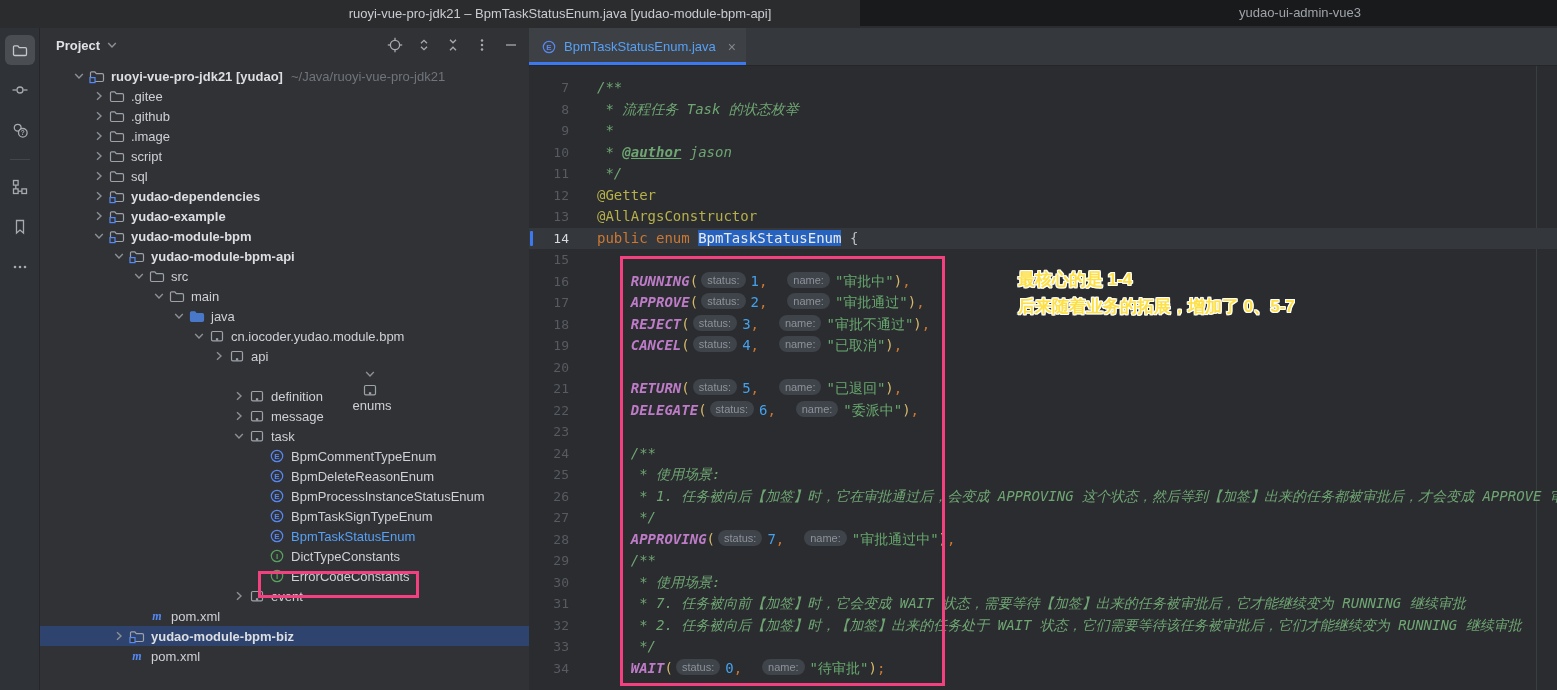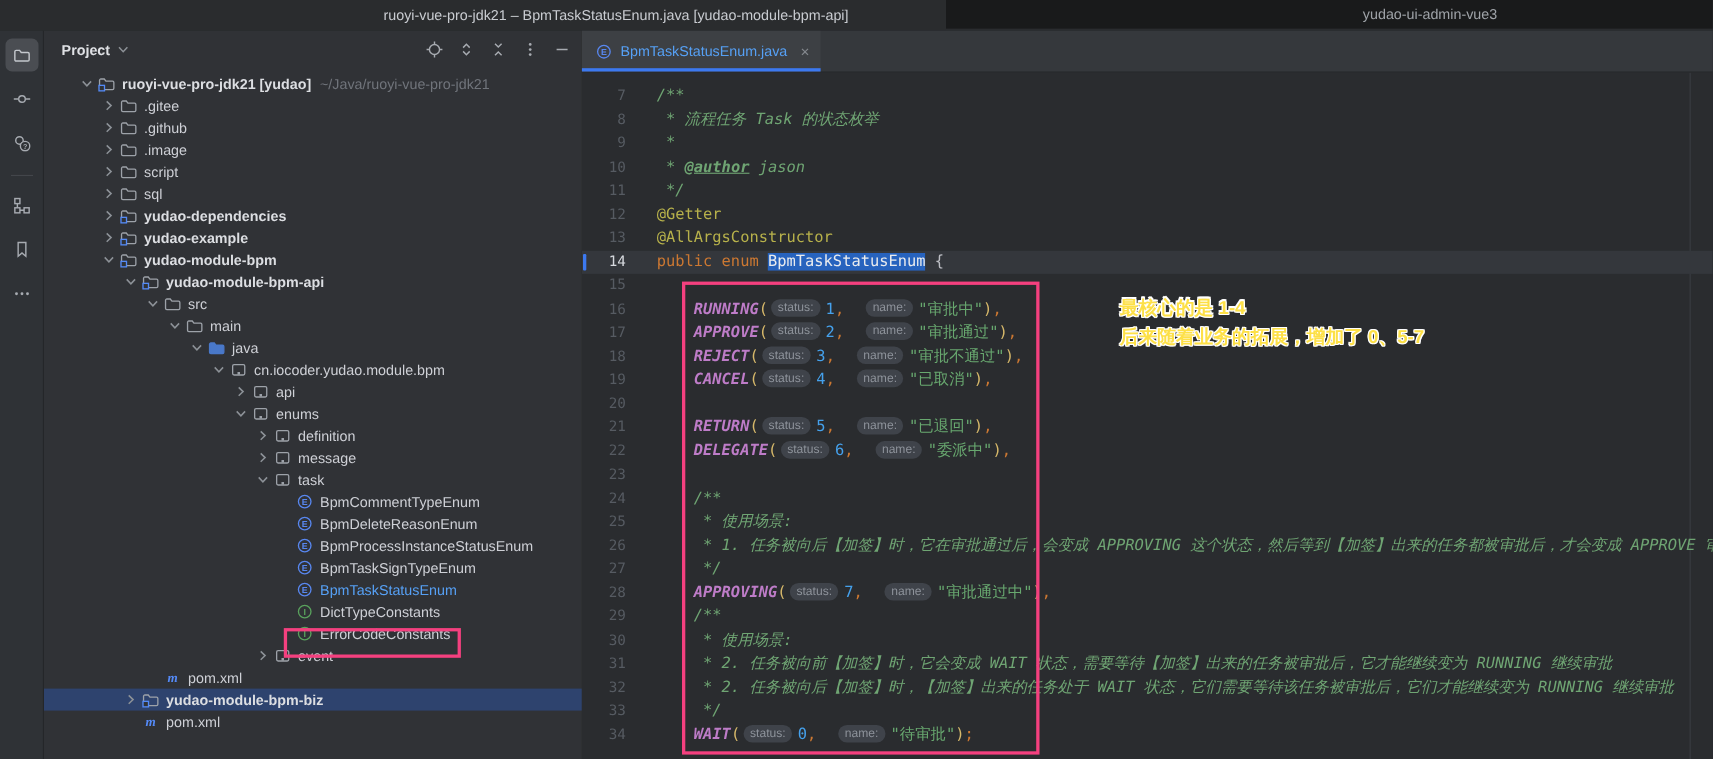--- a/index.html
+++ b/index.html
@@ -454,21 +454,21 @@
           <span class="t-icon">
             <span class="i">
               <svg width="16" height="16" viewBox="0 0 16 16">
                 <rect x="2.5" y="3.5" width="11" height="9.4" rx="1.3" fill="none" stroke="#9DA2A9" stroke-width="1.2"></rect>
                 <rect x="6.9" y="10.2" width="2.3" height="2.3" fill="#9DA2A9"></rect>
               </svg>
             </span>
           </span>
           <span class="t-label">api</span>
         </div>
-        <div class="tree-row" style="padding-left: 170px;">
+        <div class="tree-row" style="padding-left: 170px; flex-direction: column;">
           <span class="chev-slot">
             <span class="i">
               <svg width="16" height="16" viewBox="0 0 16 16">
                 <polyline points="4.2,6 8,10 11.8,6" fill="none" stroke="#8C9197" stroke-width="1.4"></polyline>
               </svg>
             </span>
           </span>
           <span class="t-icon">
             <span class="i">
               <svg width="16" height="16" viewBox="0 0 16 16">
@@ -712,21 +712,21 @@
           <div class="cline"><span class="gut">21</span><span class="ltext"><span class="seg-enum">    RETURN</span><span class="seg-paren">(</span><span class="seg-hint">status:</span><span class="seg-num">5</span><span class="seg-punct">,</span><span class="seg-plain">  </span><span class="seg-hint">name:</span><span class="seg-str">"已退回"</span><span class="seg-paren">)</span><span class="seg-punct">,</span></span></div>
           <div class="cline"><span class="gut">22</span><span class="ltext"><span class="seg-enum">    DELEGATE</span><span class="seg-paren">(</span><span class="seg-hint">status:</span><span class="seg-num">6</span><span class="seg-punct">,</span><span class="seg-plain">  </span><span class="seg-hint">name:</span><span class="seg-str">"委派中"</span><span class="seg-paren">)</span><span class="seg-punct">,</span></span></div>
           <div class="cline"><span class="gut">23</span><span class="ltext"></span></div>
           <div class="cline"><span class="gut">24</span><span class="ltext"><span class="seg-cmt">    /**</span></span></div>
           <div class="cline"><span class="gut">25</span><span class="ltext"><span class="seg-cmt">     * 使用场景:</span></span></div>
           <div class="cline"><span class="gut">26</span><span class="ltext"><span class="seg-cmt">     * 1. 任务被向后【加签】时，它在审批通过后，会变成 APPROVING 这个状态，然后等到【加签】出来的任务都被审批后，才会变成 APPROVE 审批通过</span></span></div>
           <div class="cline"><span class="gut">27</span><span class="ltext"><span class="seg-cmt">     */</span></span></div>
           <div class="cline"><span class="gut">28</span><span class="ltext"><span class="seg-enum">    APPROVING</span><span class="seg-paren">(</span><span class="seg-hint">status:</span><span class="seg-num">7</span><span class="seg-punct">,</span><span class="seg-plain">  </span><span class="seg-hint">name:</span><span class="seg-str">"审批通过中"</span><span class="seg-paren">)</span><span class="seg-punct">,</span></span></div>
           <div class="cline"><span class="gut">29</span><span class="ltext"><span class="seg-cmt">    /**</span></span></div>
           <div class="cline"><span class="gut">30</span><span class="ltext"><span class="seg-cmt">     * 使用场景:</span></span></div>
-          <div class="cline"><span class="gut">31</span><span class="ltext"><span class="seg-cmt">     * 2. 任务被向前【加签】时，它会变成 WAIT 状态，需要等待【加签】出来的任务被审批后，它才能继续变为 RUNNING 继续审批</span></span></div>
+          <div class="cline"><span class="gut">31</span><span class="ltext"><span class="seg-cmt">     * 7. 任务被向前【加签】时，它会变成 WAIT 状态，需要等待【加签】出来的任务被审批后，它才能继续变为 RUNNING 继续审批</span></span></div>
           <div class="cline"><span class="gut">32</span><span class="ltext"><span class="seg-cmt">     * 2. 任务被向后【加签】时，【加签】出来的任务处于 WAIT 状态，它们需要等待该任务被审批后，它们才能继续变为 RUNNING 继续审批</span></span></div>
           <div class="cline"><span class="gut">33</span><span class="ltext"><span class="seg-cmt">     */</span></span></div>
           <div class="cline"><span class="gut">34</span><span class="ltext"><span class="seg-enum">    WAIT</span><span class="seg-paren">(</span><span class="seg-hint">status:</span><span class="seg-num">0</span><span class="seg-punct">,</span><span class="seg-plain">  </span><span class="seg-hint">name:</span><span class="seg-str">"待审批"</span><span class="seg-paren">)</span><span class="seg-punct">;</span></span></div>
         </div>
     </div>
   </div>
 </div>
 
 <div class="box-code"></div>
 <div class="note">

